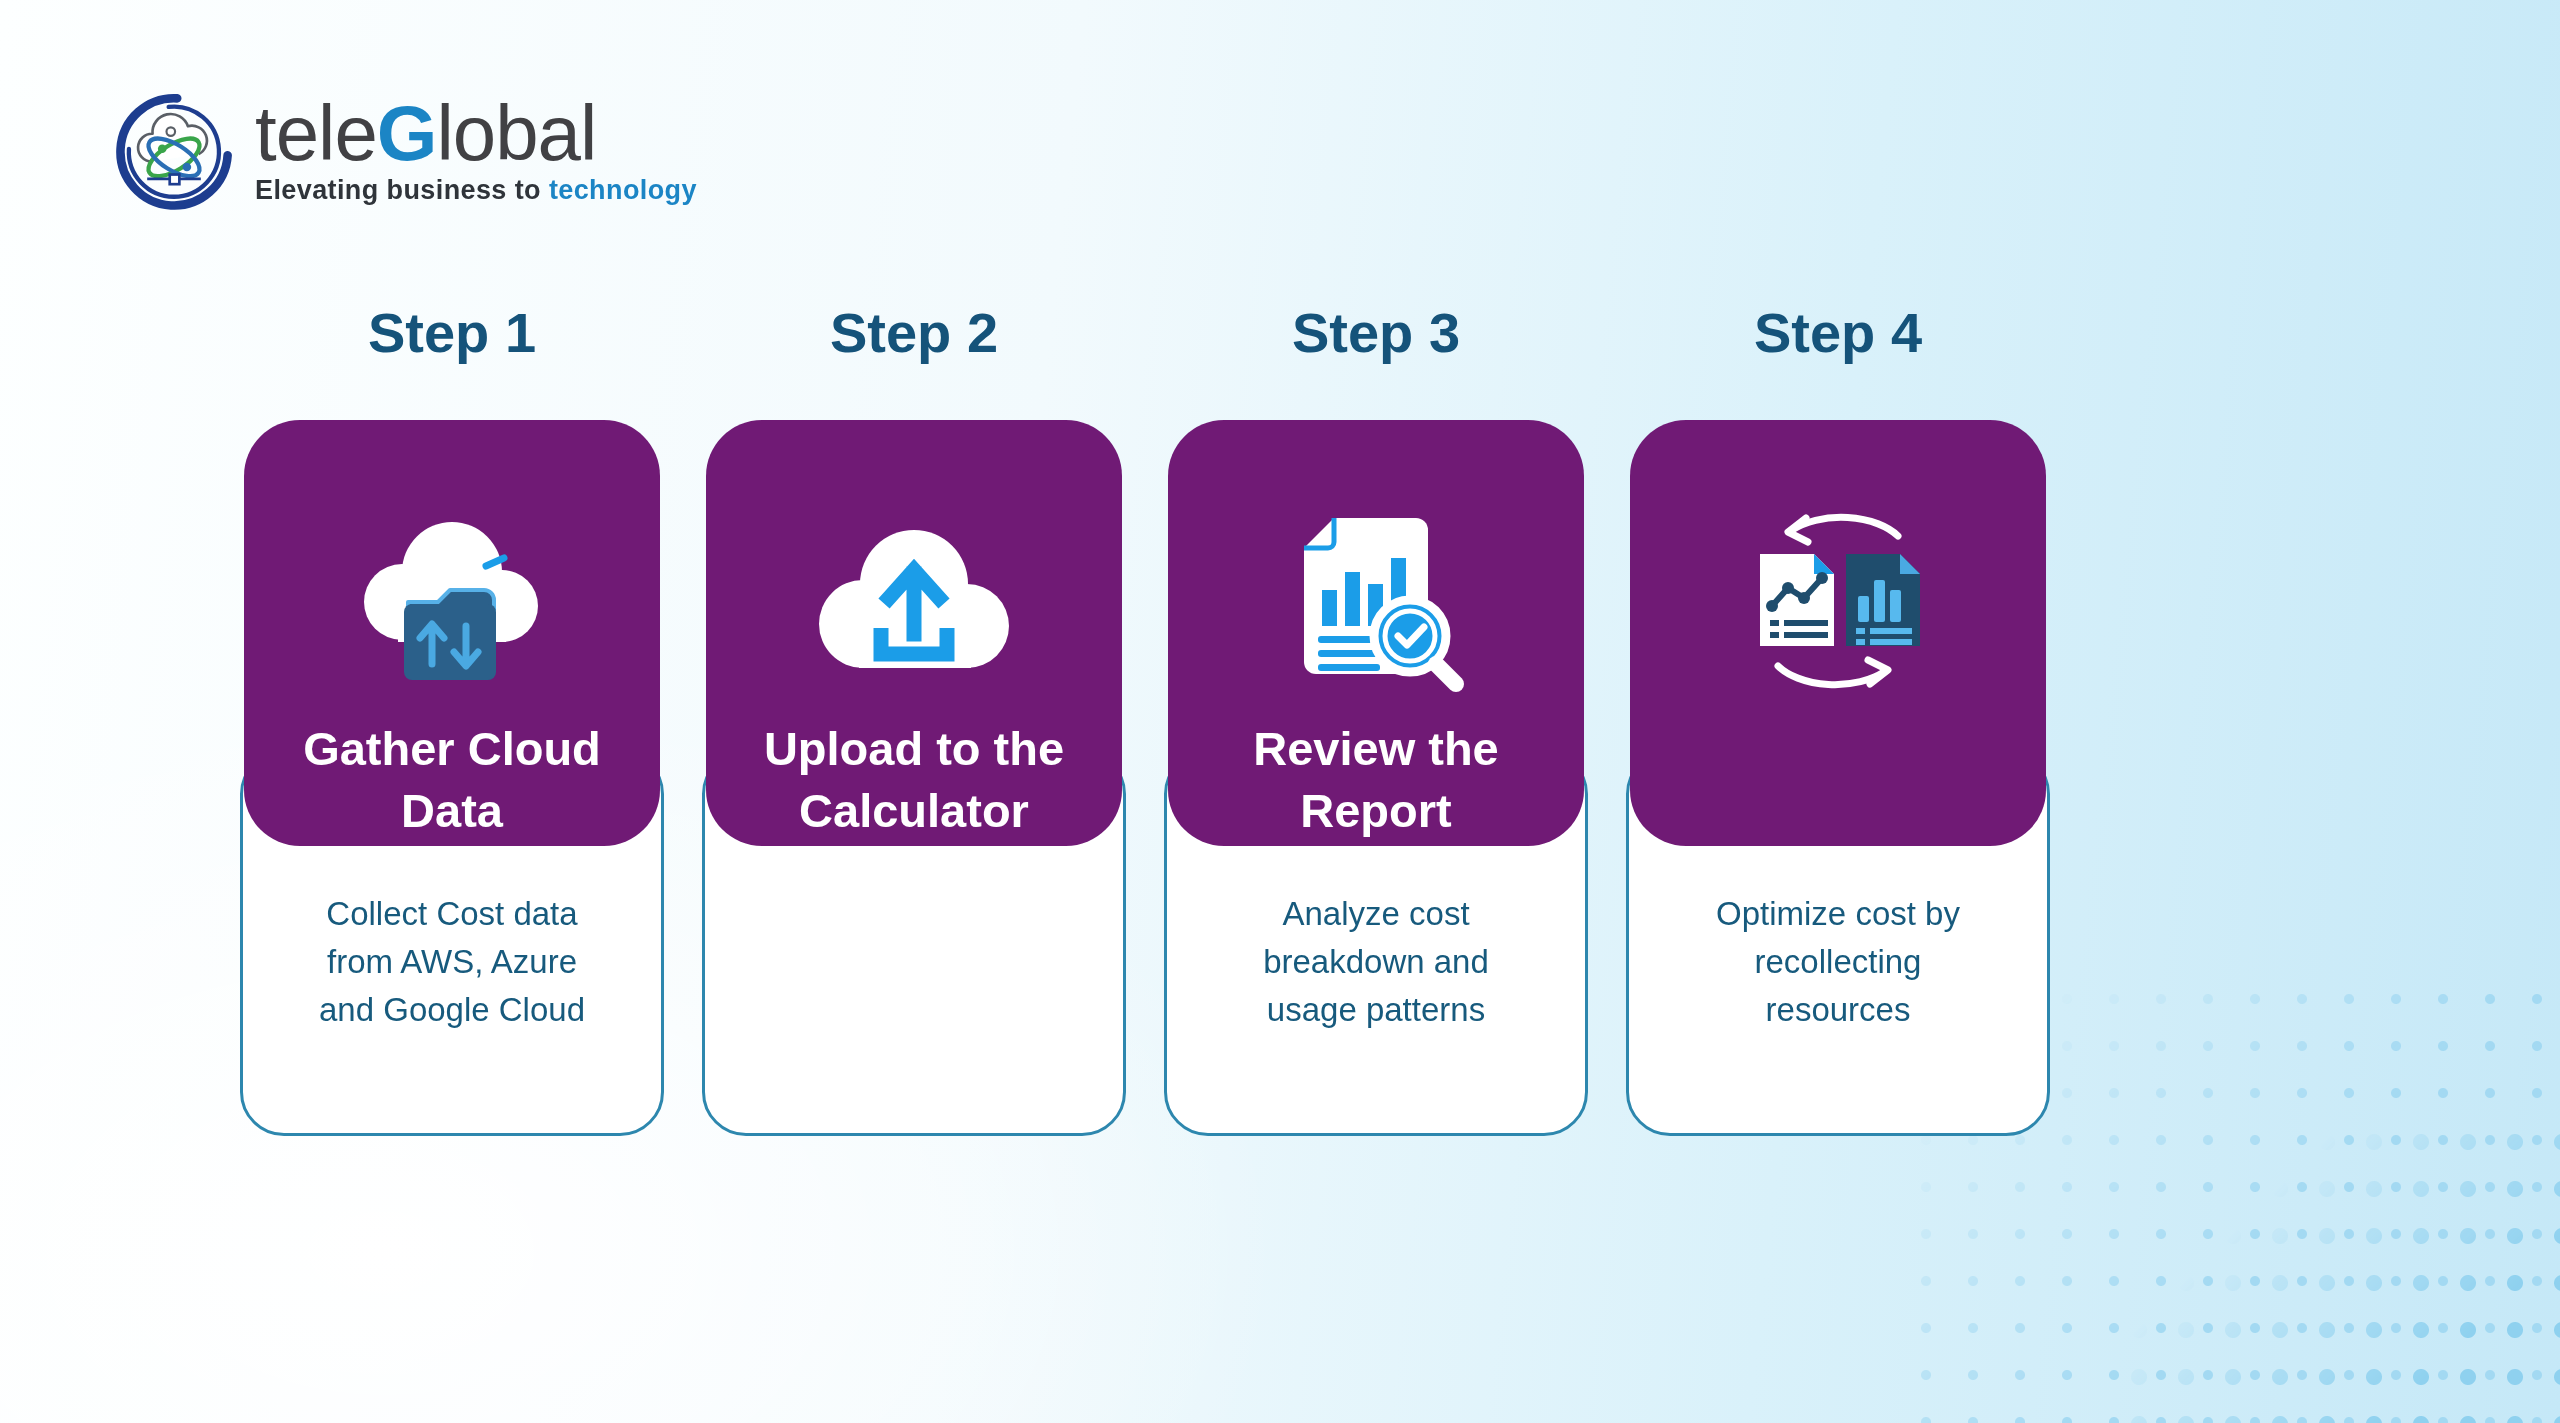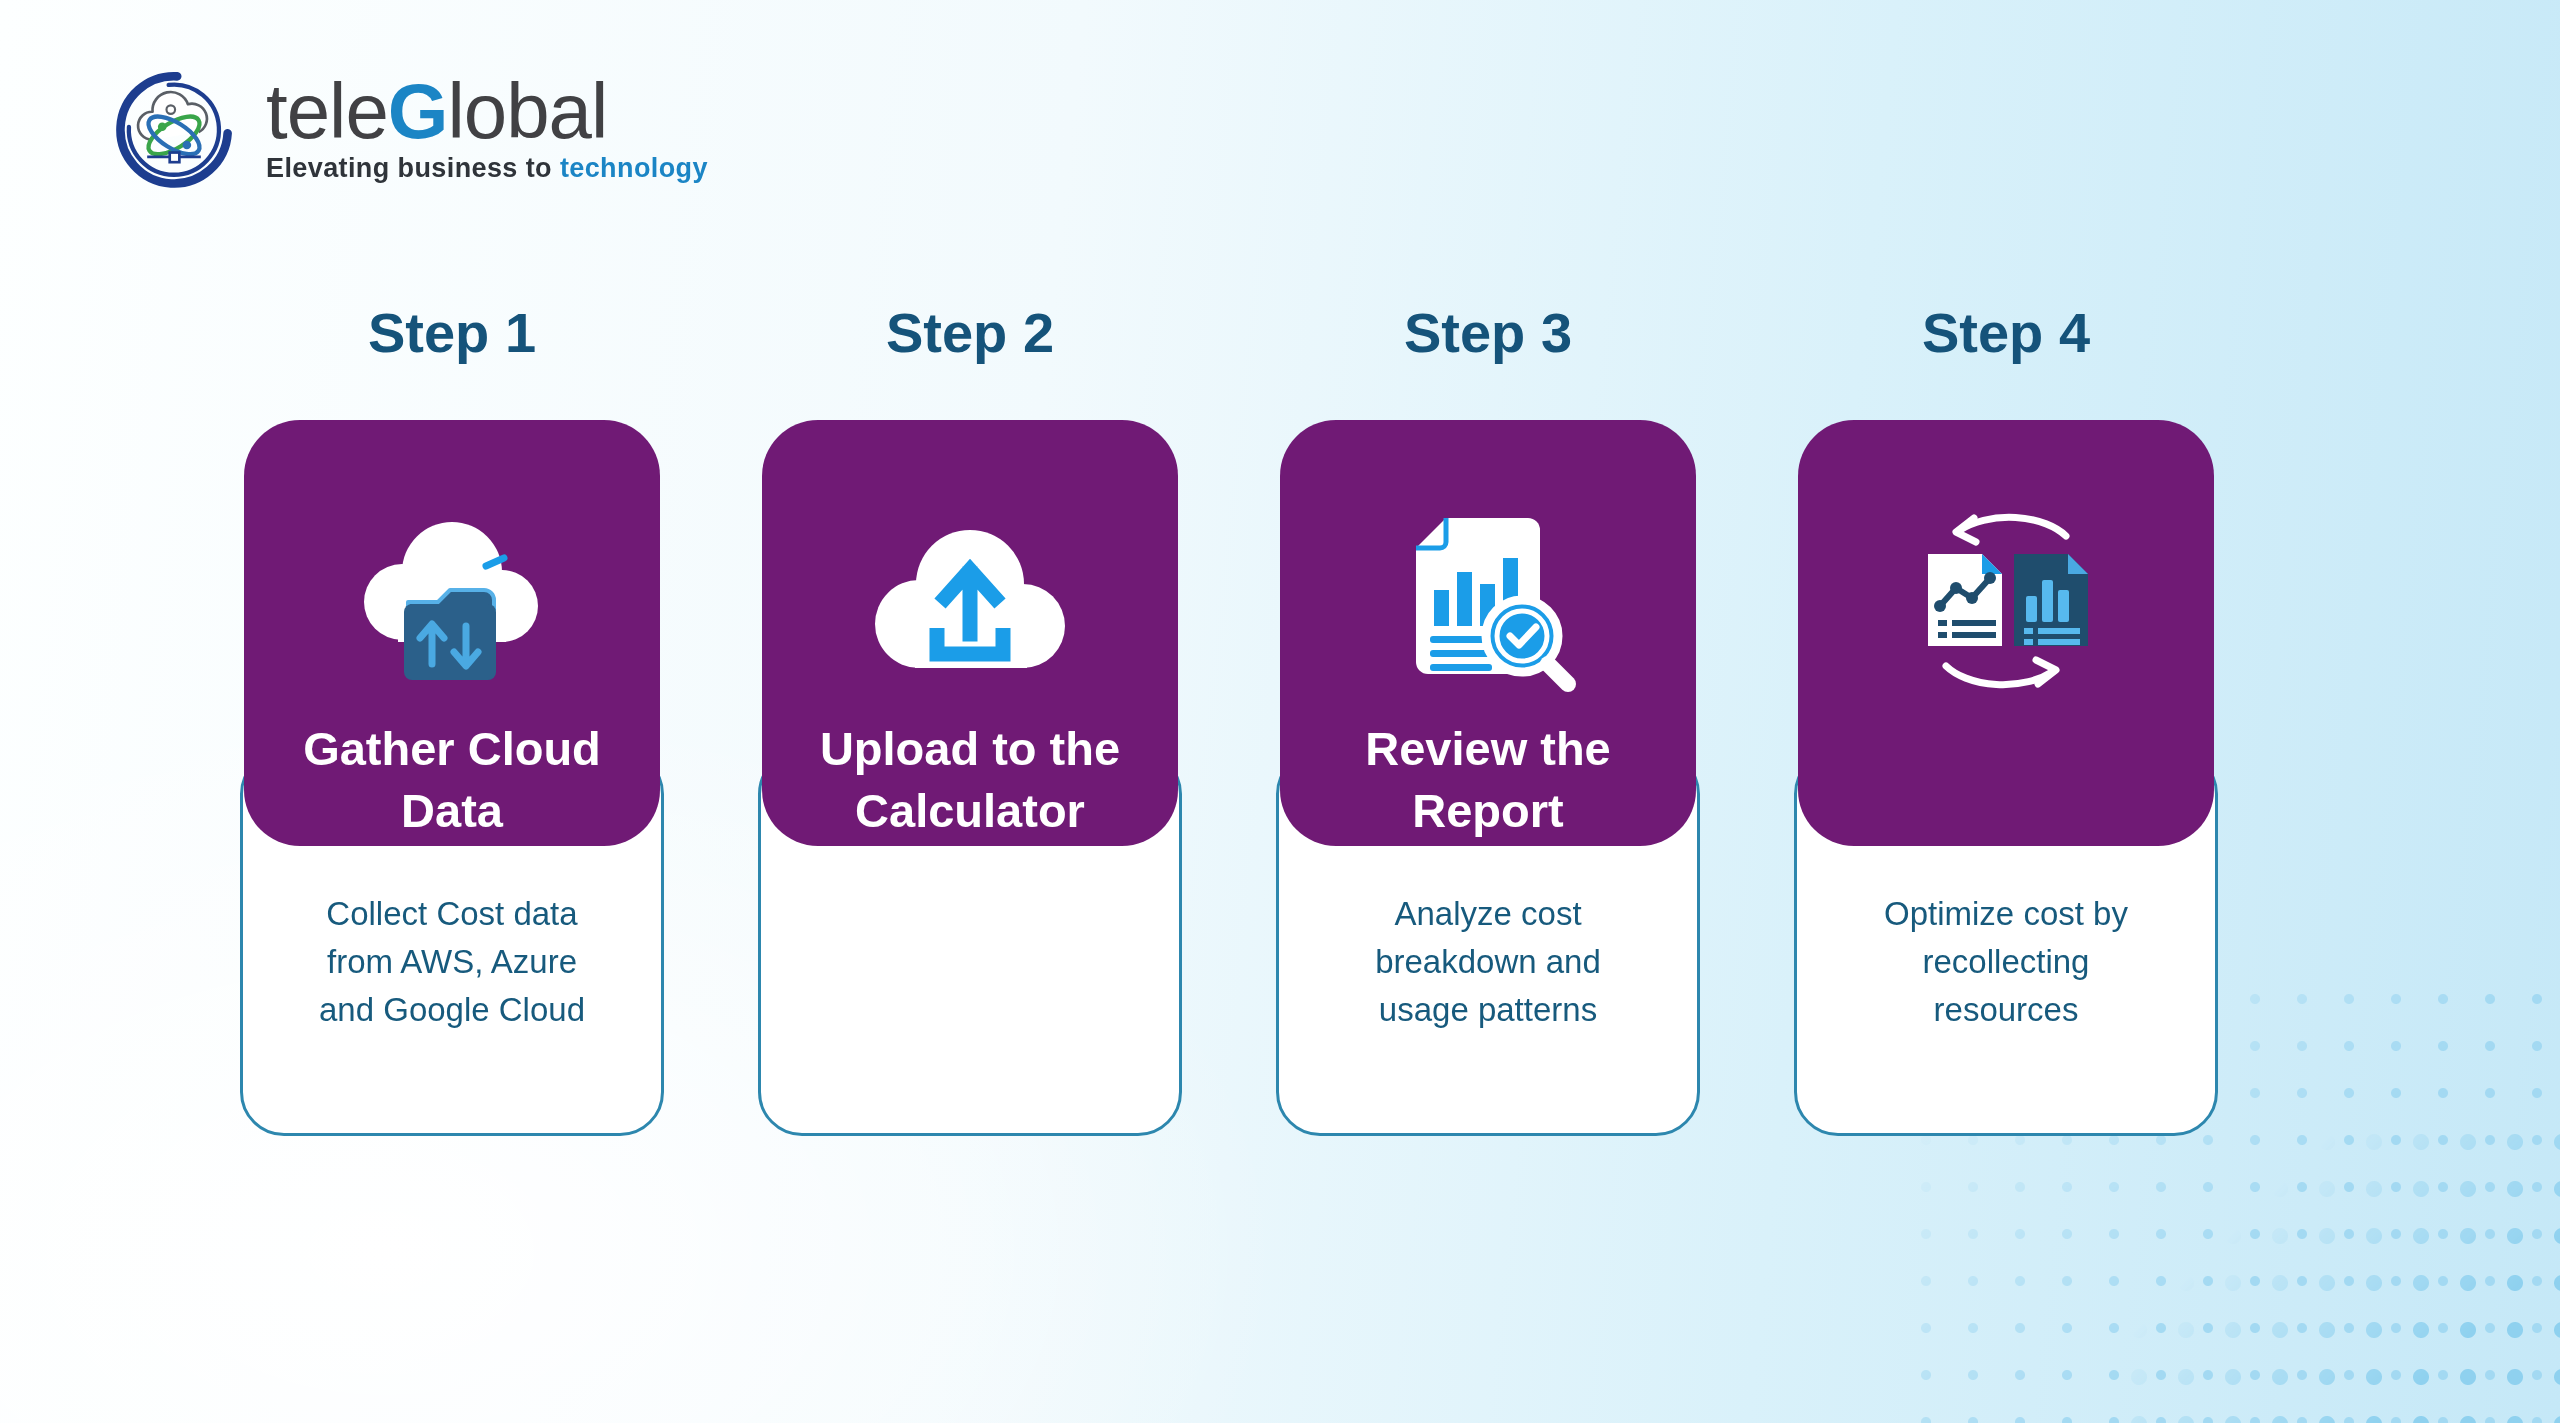--- a/index.html
+++ b/index.html
@@ -23,32 +23,32 @@
   }
   .dots-b {
     width:430px; height:290px; z-index:1;
     background-image: radial-gradient(circle at 9px 9px, #8fd1ef 7.5px, rgba(143,209,239,0) 8.5px);
     background-size:47px 47px;
     -webkit-mask-image: linear-gradient(315deg, #000 25%, transparent 72%);
     mask-image: linear-gradient(315deg, #000 25%, transparent 72%);
   }
 
   
-  .logo { position:absolute; top:71px; left:115px; display:flex; align-items:flex-start; z-index:3;gap:11px; }
+  .logo { position:absolute; top:93px; left:115px; display:flex; align-items:flex-start; z-index:3; }
   .logo-mark { width:118px; height:118px; }
   .logo-text { margin-left:22px; }
   .logo-name { font-size:78px; font-weight:500; color:#414144; letter-spacing:-1px; line-height:80px; }
   .logo-name .accent { color:#1b85c5; font-weight:600; }
   .logo-tagline { font-size:27px; font-weight:700; color:#2f343a; margin-top:2px; letter-spacing:.4px; }
   .logo-tagline .accent { color:#1b85c5; }
 
   
   .steps-row {
     position:absolute; top:300px; left:240px;
-    display:flex; gap:94px; z-index:2;
+    display:flex; gap:38px; z-index:2;
   }
   .step-col { width:424px; }
   .step-label {
     text-align:center; font-size:56px; font-weight:bold; color:#15537a;
     line-height:66px; margin-bottom:54px;
   }
   .card { position:relative; height:716px; }
   .card-white {
     position:absolute; left:0; right:0; top:330px; bottom:0;
     background:#ffffff; border:3px solid #2d87ae; border-radius:44px; z-index:1;

